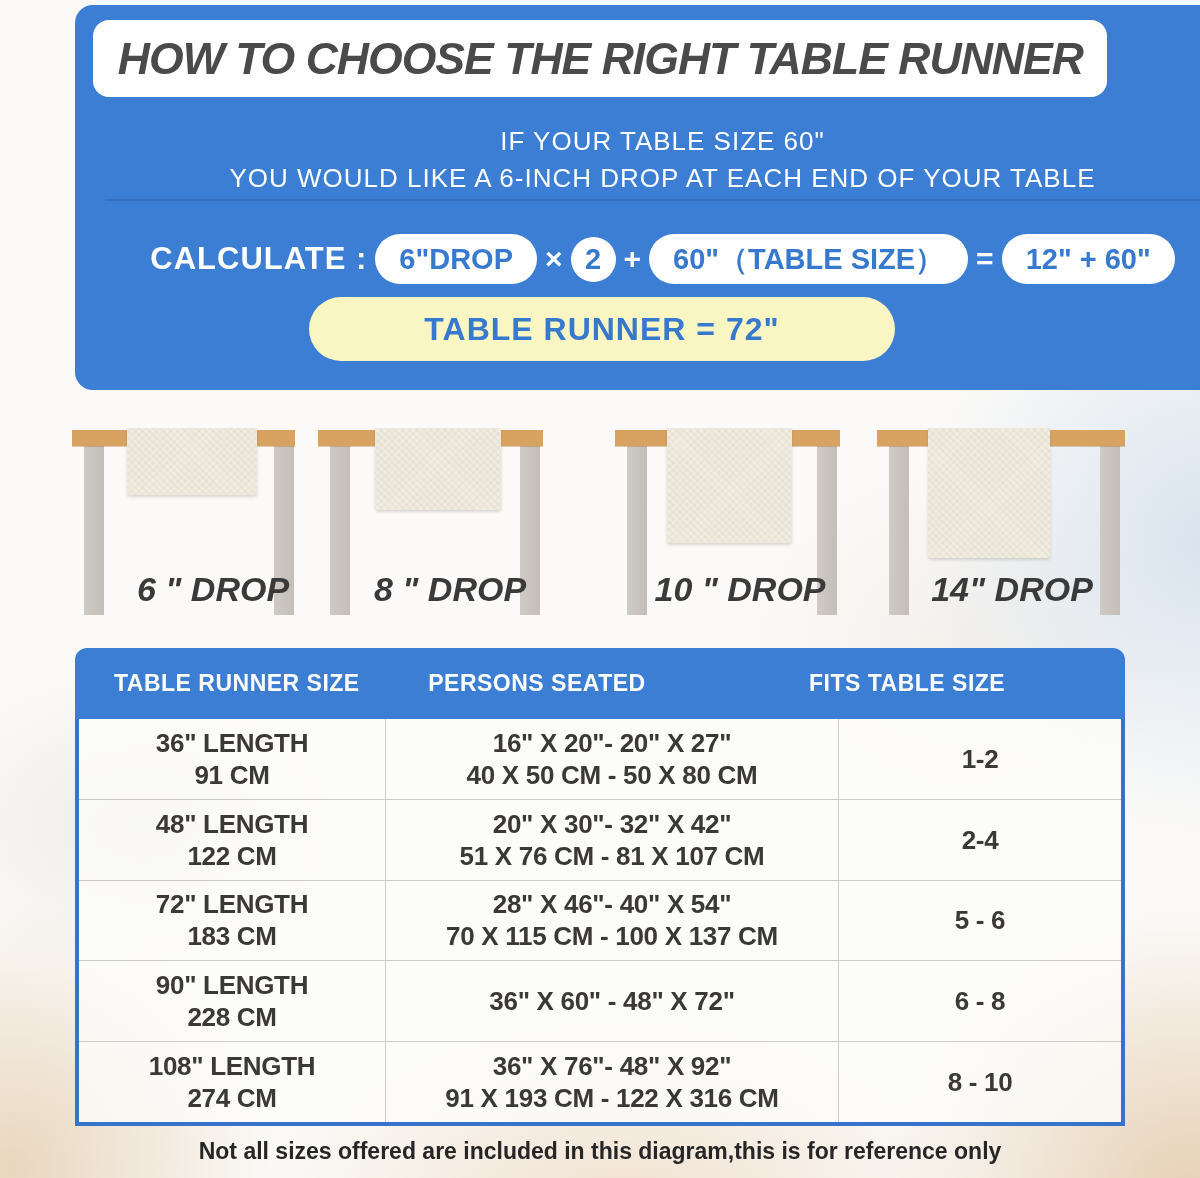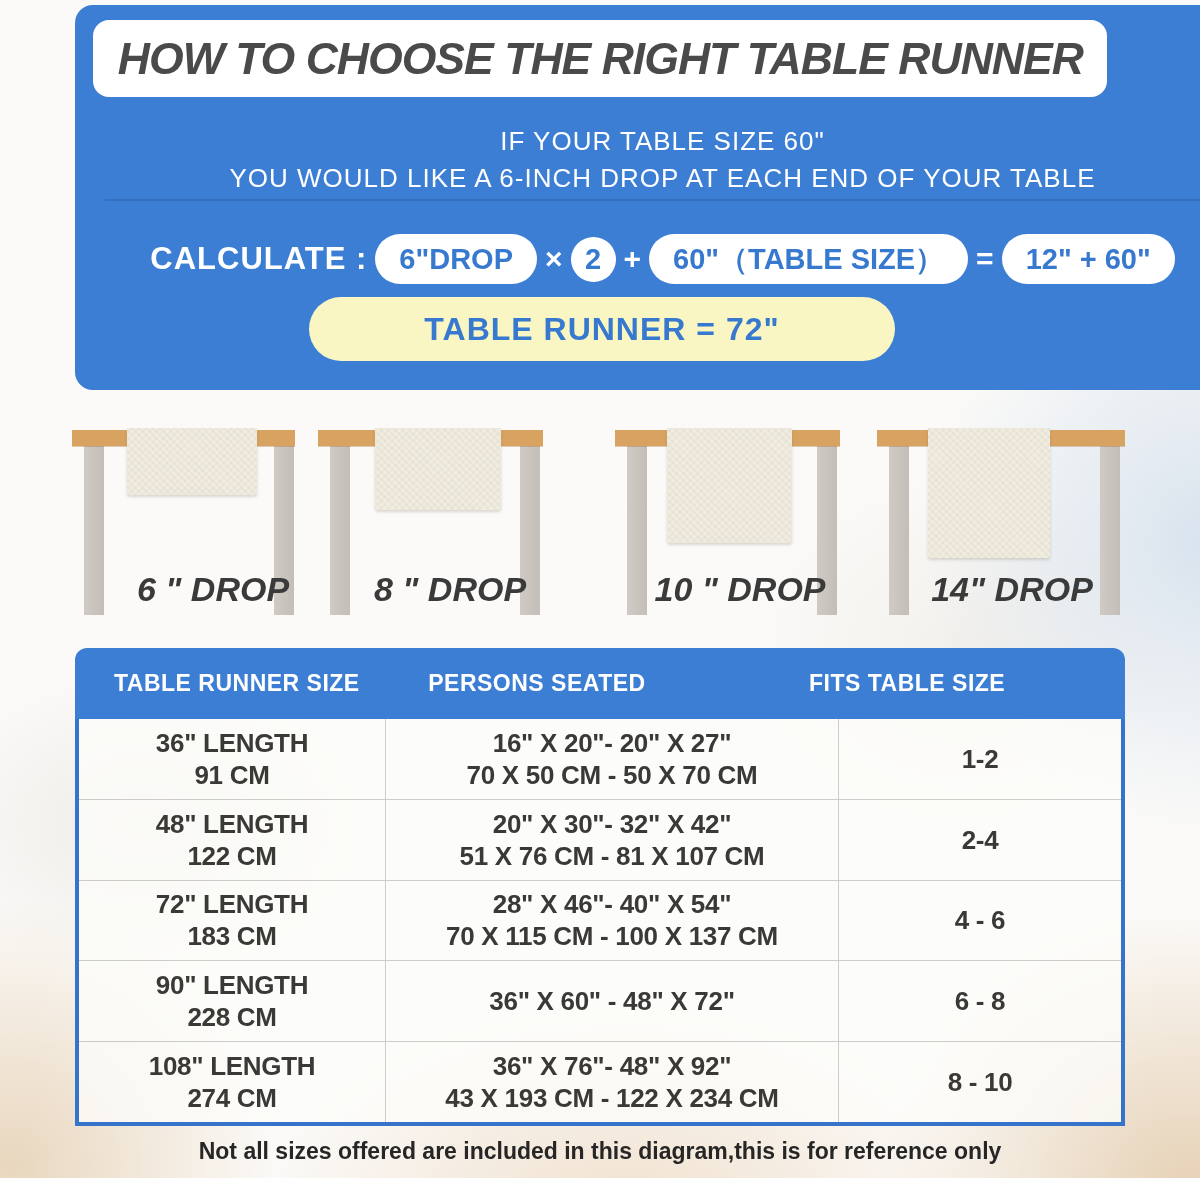--- a/index.html
+++ b/index.html
@@ -133,21 +133,21 @@
   </div>
 
   <div class="tbl-body">
     <div class="row">
       <div class="cell c1">
         <div>36" LENGTH</div>
         <div>91 CM</div>
       </div>
       <div class="cell c2">
         <div>16" X 20"- 20" X 27"</div>
-        <div>70 X 50 CM - 50 X 70 CM</div>
+        <div>40 X 50 CM - 50 X 80 CM</div>
       </div>
       <div class="cell c3">1-2</div>
     </div>
     <div class="row">
       <div class="cell c1">
         <div>48" LENGTH</div>
         <div>122 CM</div>
       </div>
       <div class="cell c2">
         <div>20" X 30"- 32" X 42"</div>
@@ -157,39 +157,39 @@
     </div>
     <div class="row">
       <div class="cell c1">
         <div>72" LENGTH</div>
         <div>183 CM</div>
       </div>
       <div class="cell c2">
         <div>28" X 46"- 40" X 54"</div>
         <div>70 X 115 CM - 100 X 137 CM</div>
       </div>
-      <div class="cell c3">4 - 6</div>
+      <div class="cell c3">5 - 6</div>
     </div>
     <div class="row">
       <div class="cell c1">
         <div>90" LENGTH</div>
         <div>228 CM</div>
       </div>
       <div class="cell c2">
         <div>36" X 60" - 48" X 72"</div>
       </div>
       <div class="cell c3">6 - 8</div>
     </div>
     <div class="row">
       <div class="cell c1">
         <div>108" LENGTH</div>
         <div>274 CM</div>
       </div>
       <div class="cell c2">
         <div>36" X 76"- 48" X 92"</div>
-        <div>43 X 193 CM - 122 X 234 CM</div>
+        <div>91 X 193 CM - 122 X 316 CM</div>
       </div>
       <div class="cell c3">8 - 10</div>
     </div>
   </div>
 
   <div class="footnote">Not all sizes offered are included in this diagram,this is for reference only</div>
 </div>
 
 </body></html>

